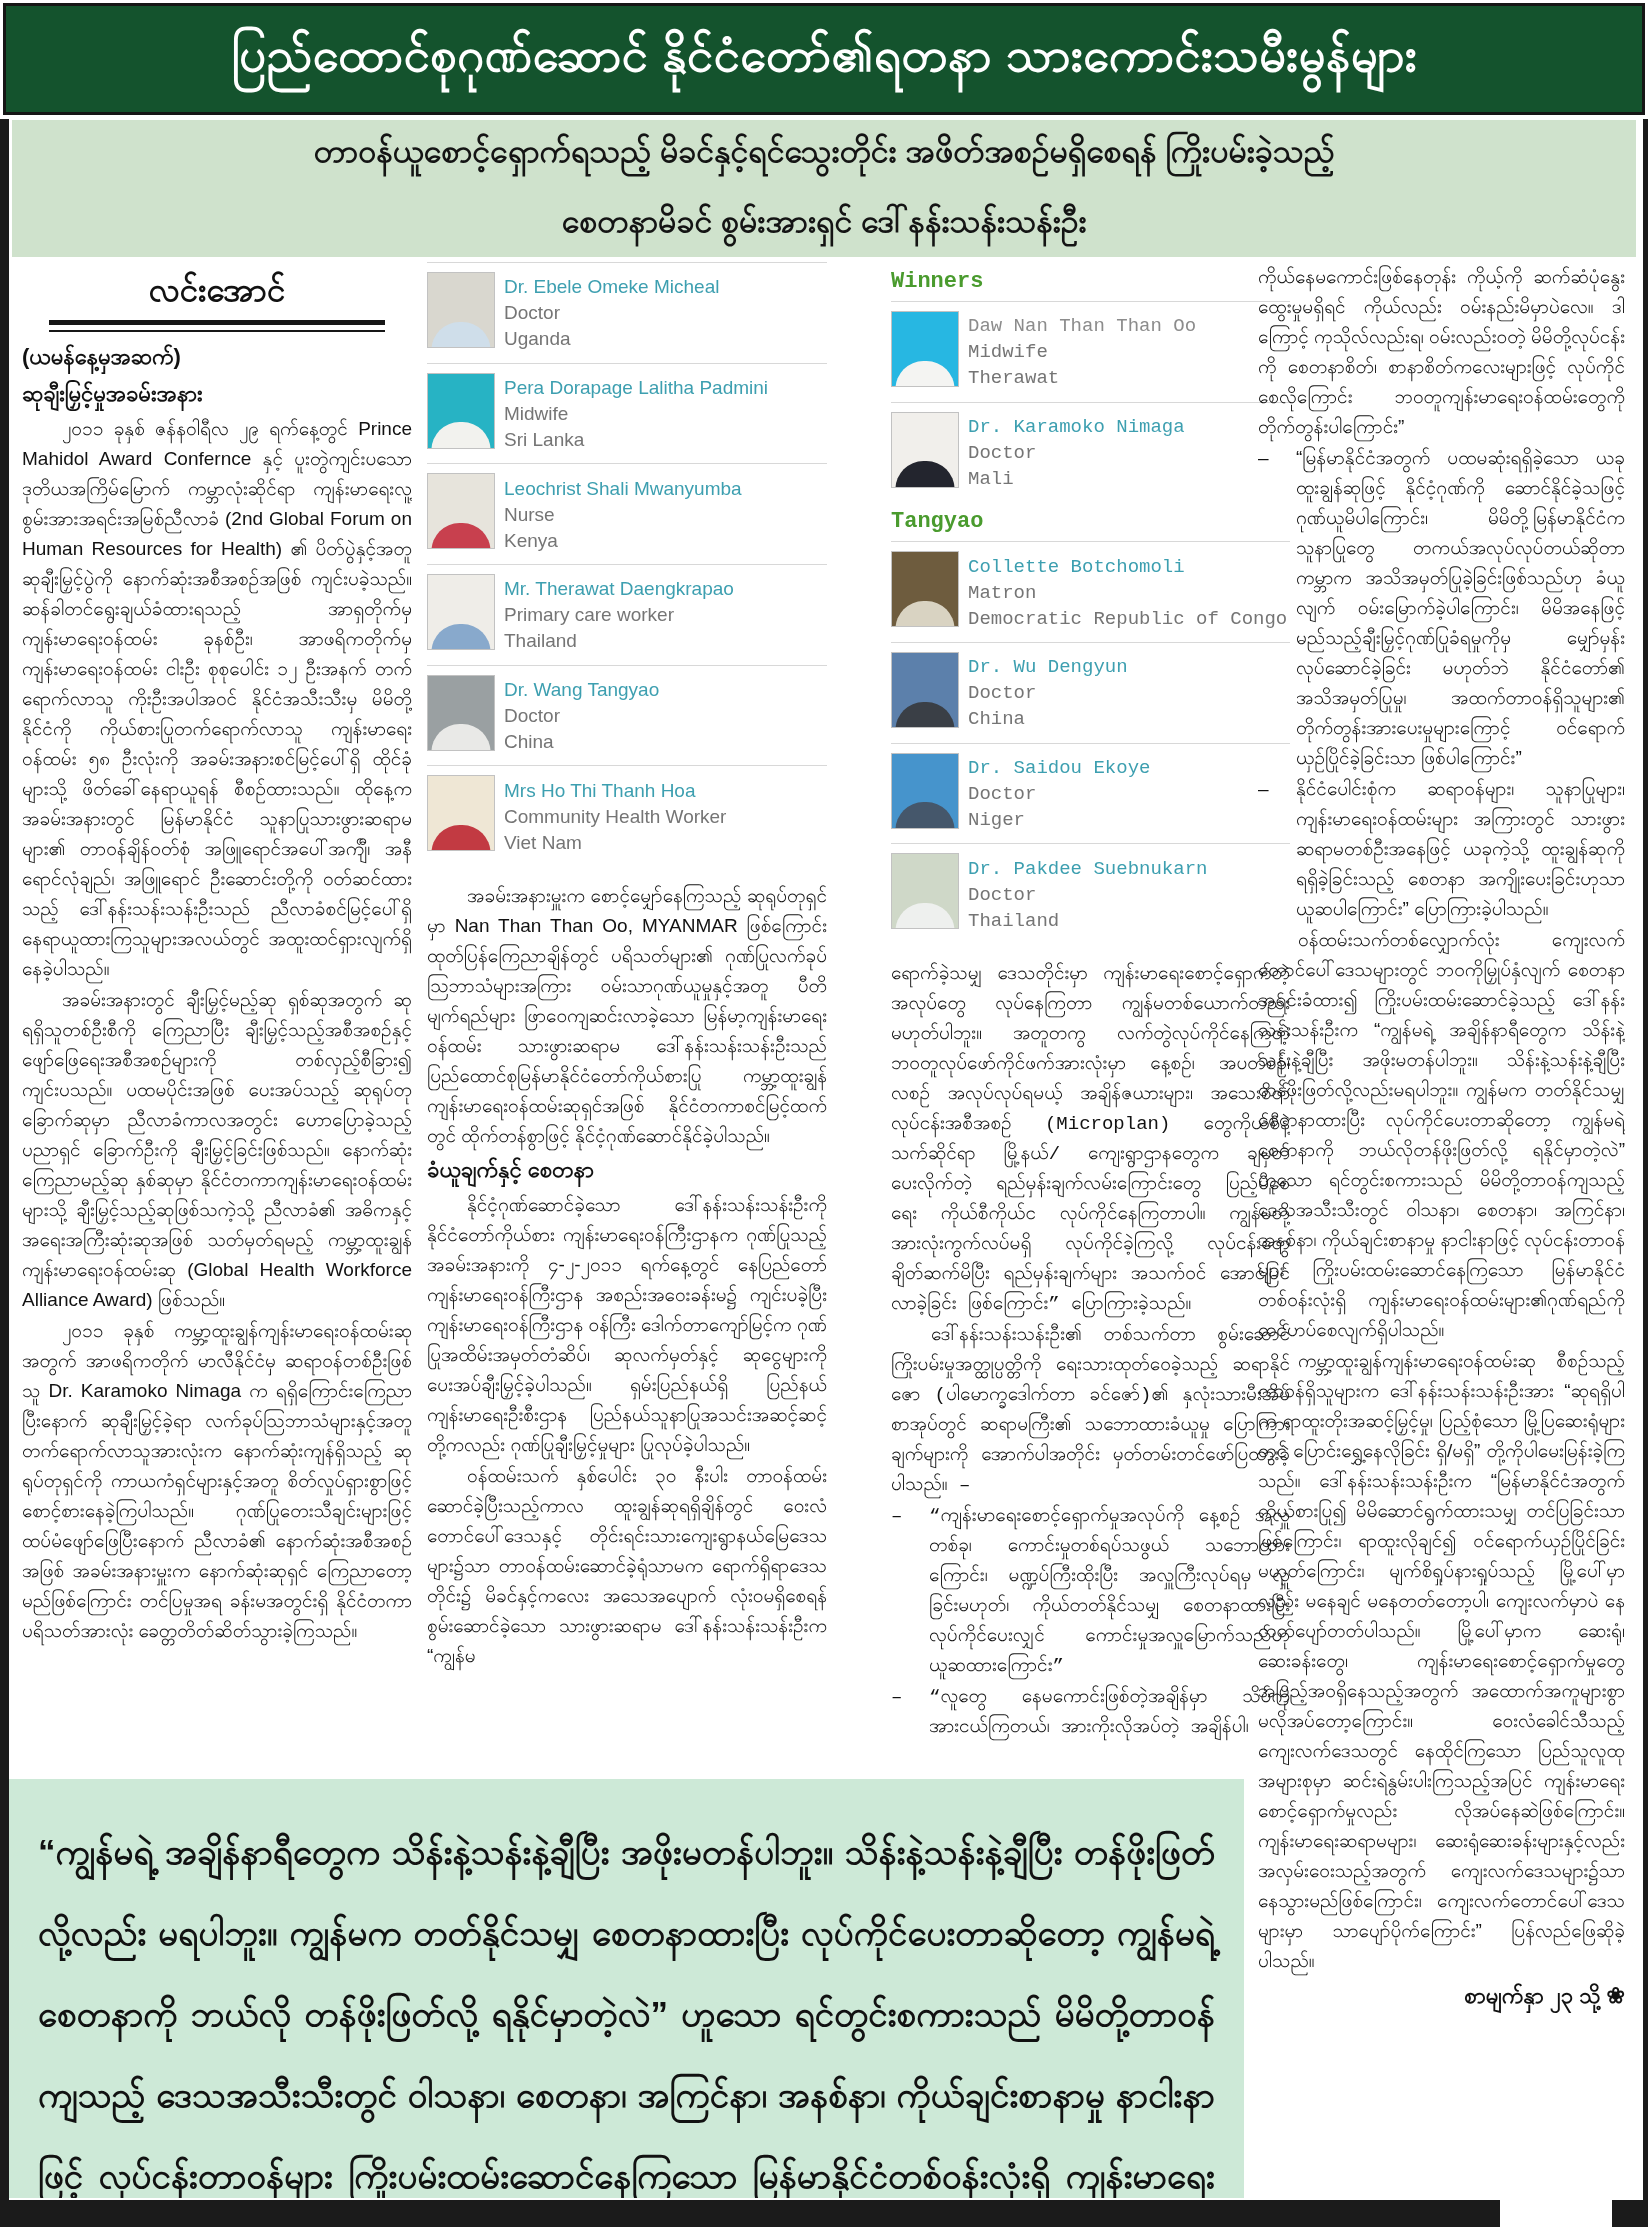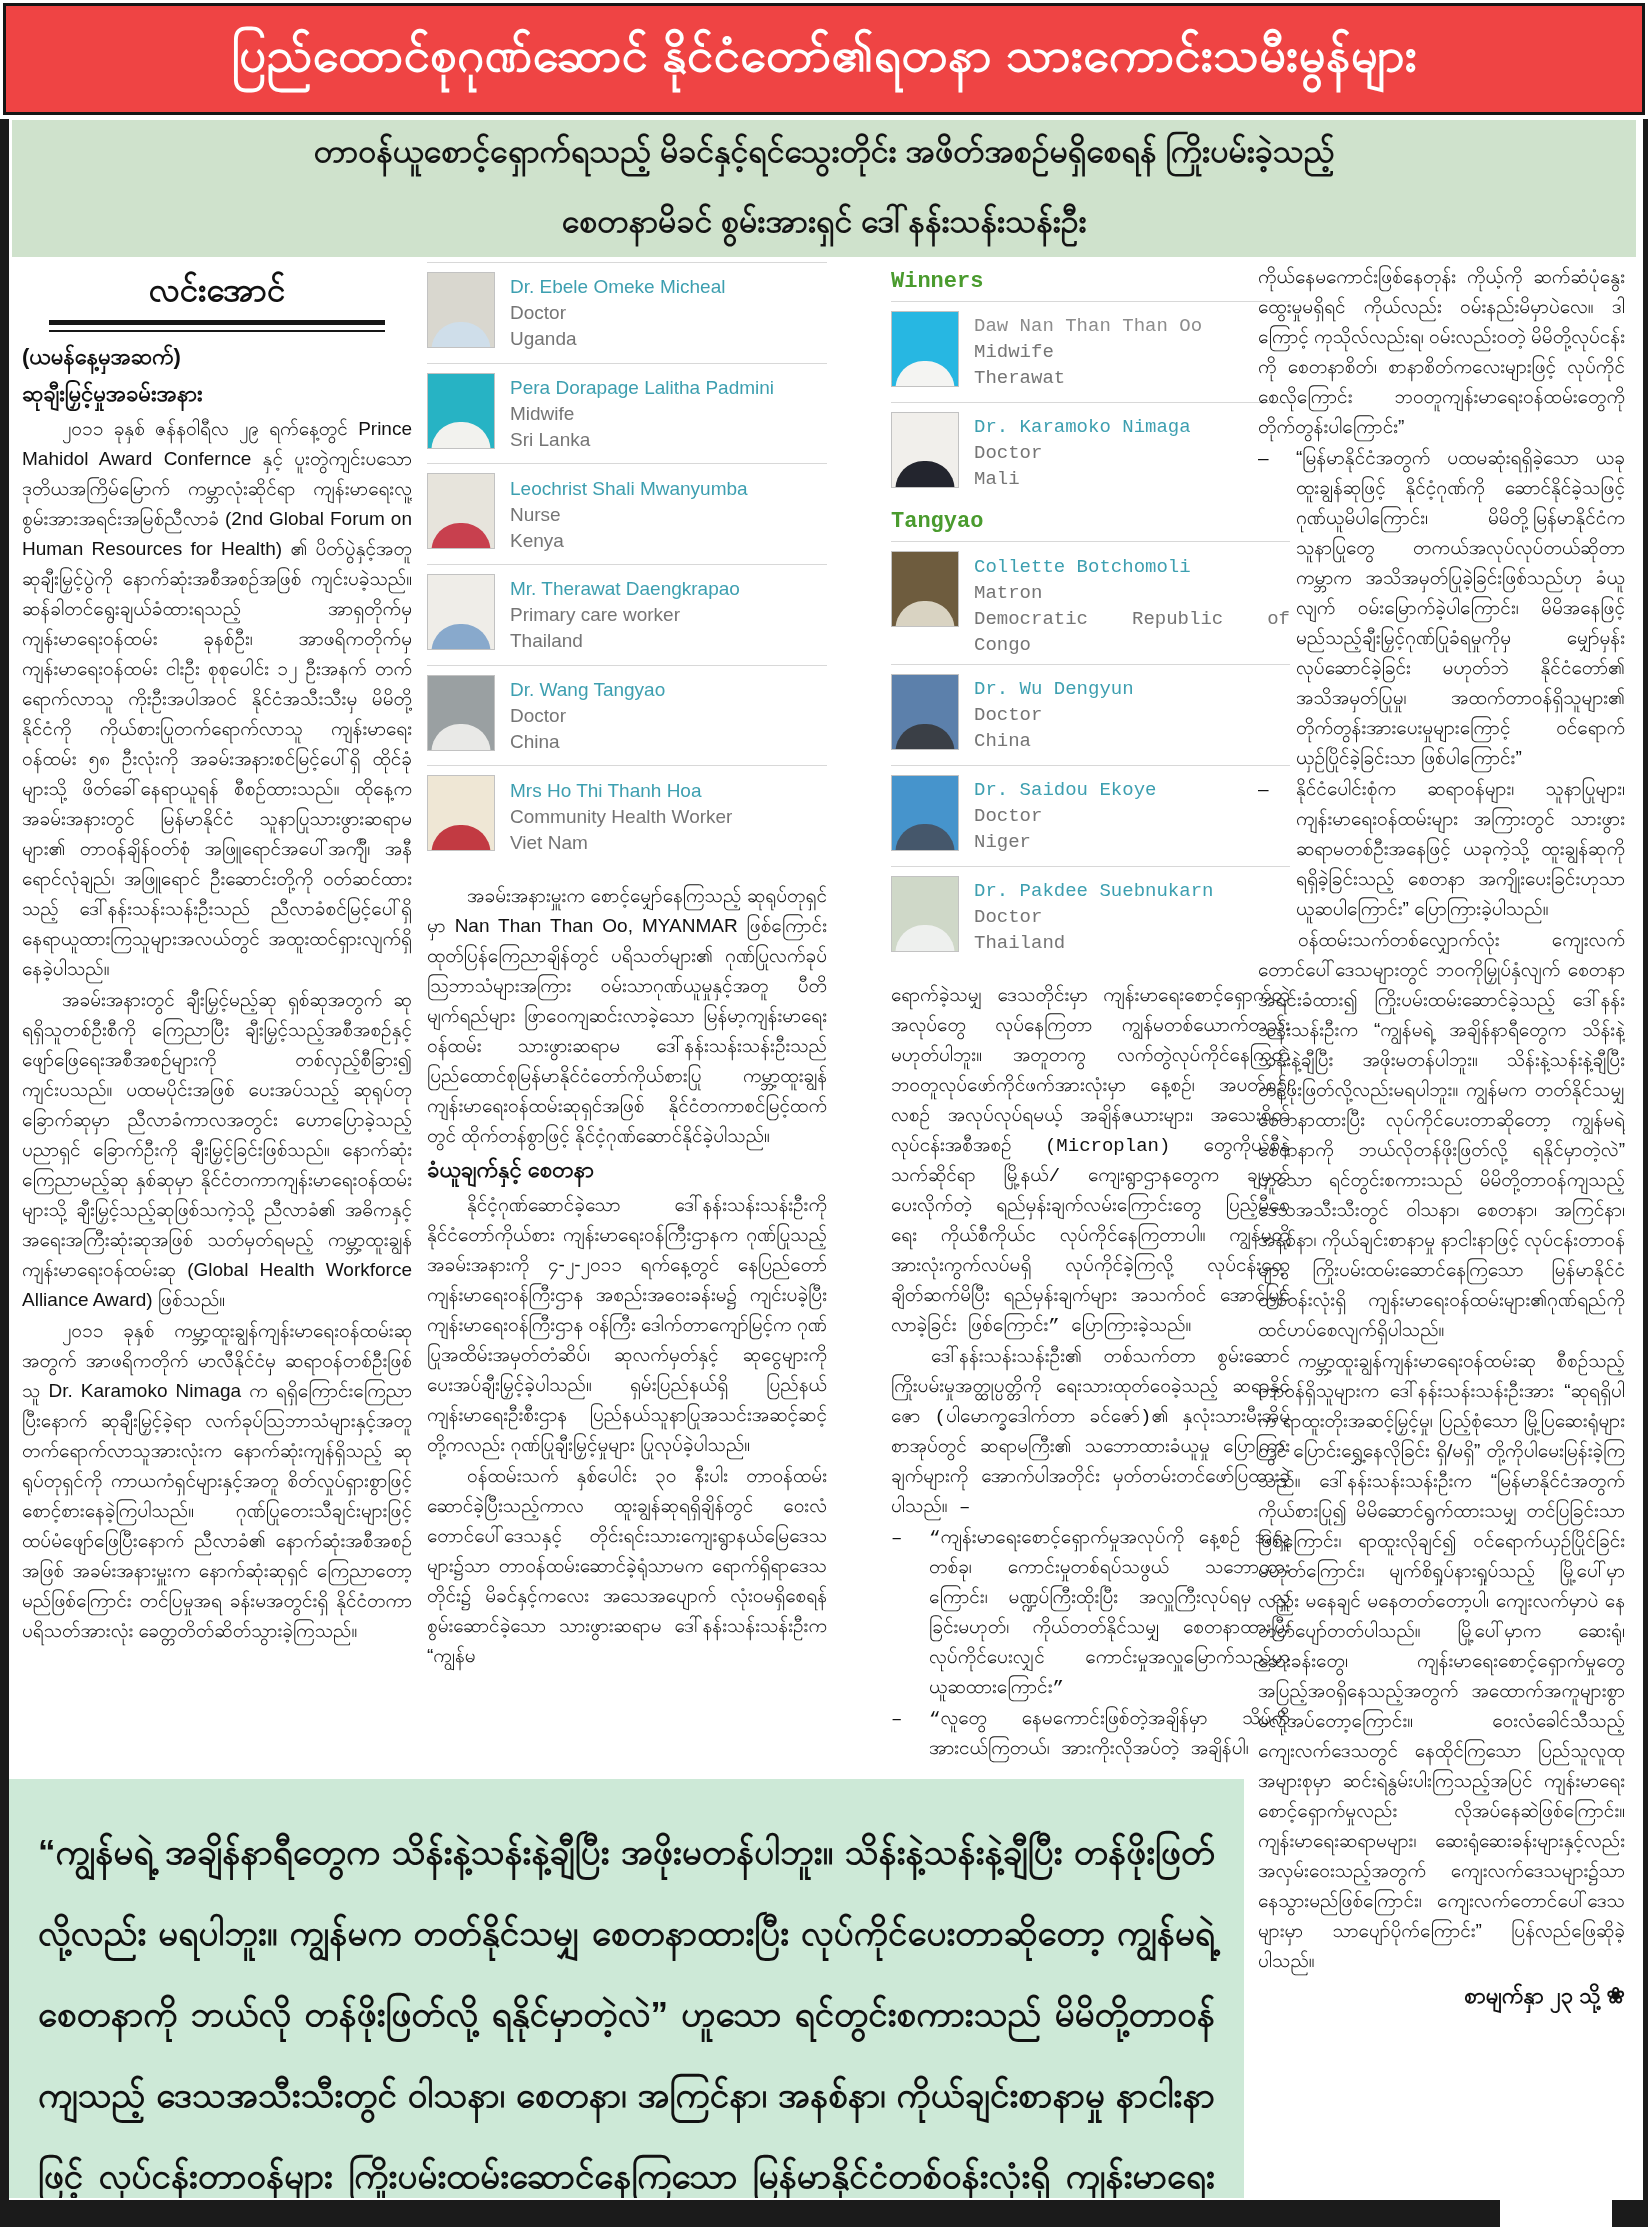--- a/index.html
+++ b/index.html
@@ -1,20 +1,20 @@
 <!DOCTYPE html>
 <html style="font-size:9px"><head>
 <meta charset="utf-8">
 <style>
   html,body{margin:0;padding:0;background:#ffffff;}
   body{width:1649px;height:2227px;position:relative;font-family:"Liberation Sans",sans-serif;color:#121212;}
   .page{position:absolute;inset:0;overflow:hidden;}
 
   
-  .banner{position:absolute;left:3.3px;top:3.3px;width:1642px;height:112px;background:#ef4444;
+  .banner{position:absolute;left:3.3px;top:3.3px;width:1642px;height:112px;background:#14532d;
           border:3.3px solid #161616;box-sizing:border-box;display:flex;align-items:center;justify-content:center;overflow:hidden;}
   .banner-title{color:#ffffff;font-weight:bold;font-size:47px;white-space:nowrap;letter-spacing:0.6px;}
   .subbanner{position:absolute;left:12.3px;top:120px;width:1624px;height:137px;background:#cfe2cc;
              display:flex;flex-direction:column;align-items:center;justify-content:center;gap:22px;overflow:hidden;}
   .subline{font-weight:bold;font-size:32px;color:#141414;white-space:nowrap;}
 
   
   .edge-left{position:absolute;left:0;top:119px;width:9px;height:2086px;background:#1b1b1b;}
   .edge-right{position:absolute;left:1643px;top:119px;width:5.6px;height:2086px;background:#1b1b1b;}
   .bottombar{position:absolute;left:0;top:2200px;width:1649px;height:28px;background:#1b1b1b;}
@@ -30,21 +30,21 @@
   p.noindent{text-indent:0;}
 
   
   .byline-wrap{text-align:center;margin-bottom:7.8px;}
   .byline{font-size:33px;font-weight:bold;line-height:56px;}
   .byline-rule{width:86%;margin:2.2px auto 0;border-top:5.6px solid #161616;border-bottom:2.8px solid #161616;height:4.5px;}
   .contnote{font-weight:bold;font-size:22px;line-height:35px;text-align:left;}
   .subhead{font-weight:bold;font-size:22px;line-height:35px;text-align:left;margin:1.1px 0 3.3px;}
 
   
-  .card{border-top:1.7px solid #d8d8d8;padding:9px 0 6.7px;display:flex;gap:15px;min-height:84px;align-items:flex-start;}
+  .card{border-top:1.7px solid #d8d8d8;padding:9px 0 6.7px;display:flex;gap:9px;min-height:84px;align-items:flex-start;}
   .photo{width:66px;height:74px;flex:0 0 auto;position:relative;background:var(--bg,#dddddd);overflow:hidden;border:0.6px solid #c2c2c2;}
   .photo .head{position:absolute;left:50%;top:7.3px;transform:translateX(-50%);width:29px;height:32px;border-radius:50% 50% 46% 46%;background:var(--skin,#c9a});}
   .photo .torso{position:absolute;left:50%;bottom:-4.5px;transform:translateX(-50%);width:59px;height:30px;border-radius:28px 28px 0 0;background:var(--shirt,#888888);}
   .pinfo{padding-top:2.2px;}
   .pname{color:#3d9fb0;font-size:19px;line-height:26px;}
   .muted .pname{color:#8c8c8c;}
   .prole,.pcountry{color:#757575;font-size:19px;line-height:26px;}
   .gH{color:#4a9b2e;font-weight:bold;font-size:22px;line-height:30px;padding:4.5px 0 4.5px;text-align:left;}
   .cards{margin-bottom:14.5px;}
 

